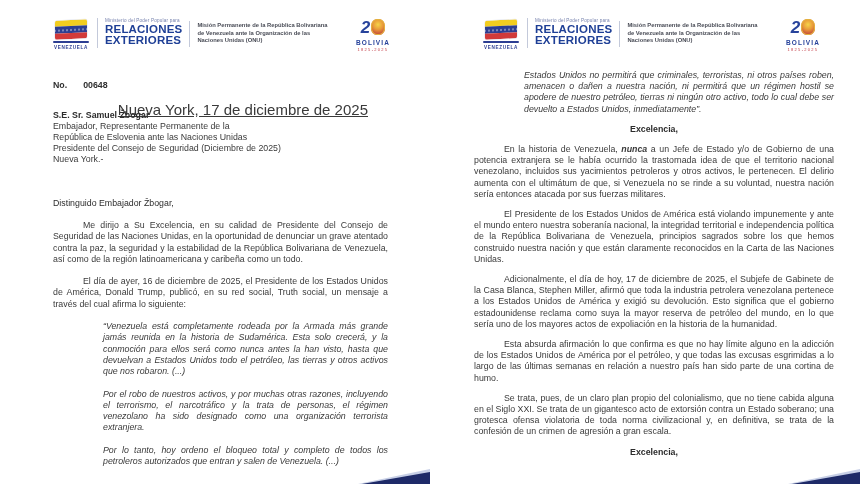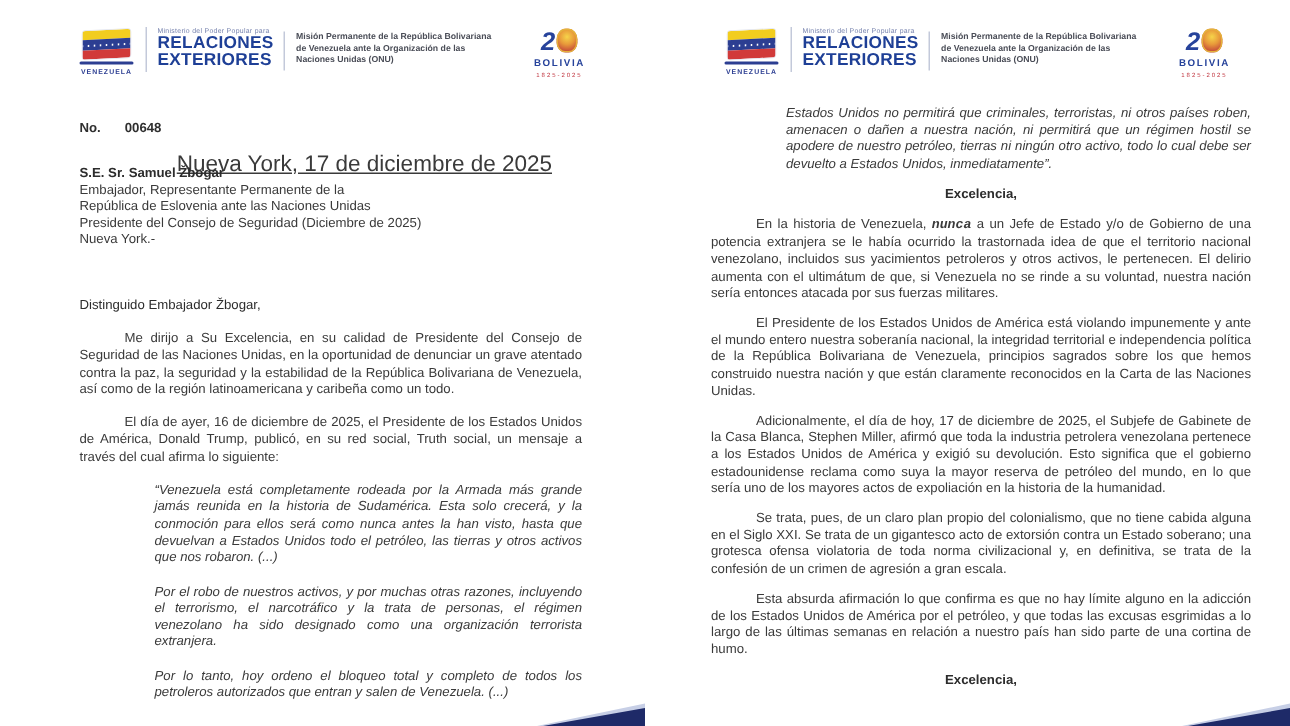--- a/index.html
+++ b/index.html
@@ -38,21 +38,21 @@
   .dateline{position:absolute;top:101px;left:53px;right:62px;text-align:right;font-size:15px;color:#3a3a3a;text-decoration:underline;}
   .recipient{position:absolute;top:110px;left:53px;font-size:8.8px;line-height:10.9px;color:#3a3a3a;}
   .recipient .name{font-weight:bold;color:#2c2c2c;}
   .salutation{position:absolute;top:198px;left:53px;font-size:8.8px;font-weight:normal;color:#2c2c2c;}
   .body1{position:absolute;top:220px;left:53px;width:335px;font-size:8.8px;line-height:11.3px;color:#3a3a3a;text-align:justify;}
   .body2{position:absolute;top:70px;left:44px;width:360px;font-size:8.8px;line-height:11.2px;color:#3a3a3a;text-align:justify;}
   .body1 p,.body2 p{margin:0 0 11px;text-indent:30px;}
   .body2 p{margin-bottom:9px;}
   p.quote{font-style:italic;text-indent:0;padding-left:50px;}
   .heading{font-weight:bold;color:#2c2c2c;margin:0 0 9px;text-align:center;}
-  .bi{font-weight:bold;font-style:italic;font-family:Liberation Mono, monospace;}
+  .bi{font-weight:bold;font-style:italic;}
 
   
   .swoosh{position:absolute;bottom:0;right:0;width:72px;height:16px;}
   .swoosh svg{display:block;width:72px;height:16px;}
 </style>
 </head>
 <body>
 
 <div class="canvas">
 
@@ -155,22 +155,22 @@
         <div class="b-years">1825-2025</div>
       </div>
     </div>
 
     <div class="body2">
       <p class="quote">Estados Unidos no permitirá que criminales, terroristas, ni otros países roben, amenacen o dañen a nuestra nación, ni permitirá que un régimen hostil se apodere de nuestro petróleo, tierras ni ningún otro activo, todo lo cual debe ser devuelto a Estados Unidos, inmediatamente”.</p>
       <div class="heading">Excelencia,</div>
       <p><span>En la historia de Venezuela, </span><span class="bi">nunca</span><span> a un Jefe de Estado y/o de Gobierno de una potencia extranjera se le había ocurrido la trastornada idea de que el territorio nacional venezolano, incluidos sus yacimientos petroleros y otros activos, le pertenecen. El delirio aumenta con el ultimátum de que, si Venezuela no se rinde a su voluntad, nuestra nación sería entonces atacada por sus fuerzas militares.</span></p>
       <p>El Presidente de los Estados Unidos de América está violando impunemente y ante el mundo entero nuestra soberanía nacional, la integridad territorial e independencia política de la República Bolivariana de Venezuela, principios sagrados sobre los que hemos construido nuestra nación y que están claramente reconocidos en la Carta de las Naciones Unidas.</p>
       <p>Adicionalmente, el día de hoy, 17 de diciembre de 2025, el Subjefe de Gabinete de la Casa Blanca, Stephen Miller, afirmó que toda la industria petrolera venezolana pertenece a los Estados Unidos de América y exigió su devolución. Esto significa que el gobierno estadounidense reclama como suya la mayor reserva de petróleo del mundo, en lo que sería uno de los mayores actos de expoliación en la historia de la humanidad.</p>
+      <p>Esta absurda afirmación lo que confirma es que no hay límite alguno en la adicción de los Estados Unidos de América por el petróleo, y que todas las excusas esgrimidas a lo largo de las últimas semanas en relación a nuestro país han sido parte de una cortina de humo.</p>
       <p>Se trata, pues, de un claro plan propio del colonialismo, que no tiene cabida alguna en el Siglo XXI. Se trata de un gigantesco acto de extorsión contra un Estado soberano; una grotesca ofensa violatoria de toda norma civilizacional y, en definitiva, se trata de la confesión de un crimen de agresión a gran escala.</p>
-      <p>Esta absurda afirmación lo que confirma es que no hay límite alguno en la adicción de los Estados Unidos de América por el petróleo, y que todas las excusas esgrimidas a lo largo de las últimas semanas en relación a nuestro país han sido parte de una cortina de humo.</p>
       <div class="heading">Excelencia,</div>
     </div>
 
     <div class="swoosh">
       <svg viewBox="0 0 72 16" preserveAspectRatio="none">
         <polygon points="0,16 72,1 72,16" fill="#c7cfe6"></polygon>
         <polygon points="4,16 72,4 72,16" fill="#1e2a68"></polygon>
       </svg>
     </div>
   </div>

